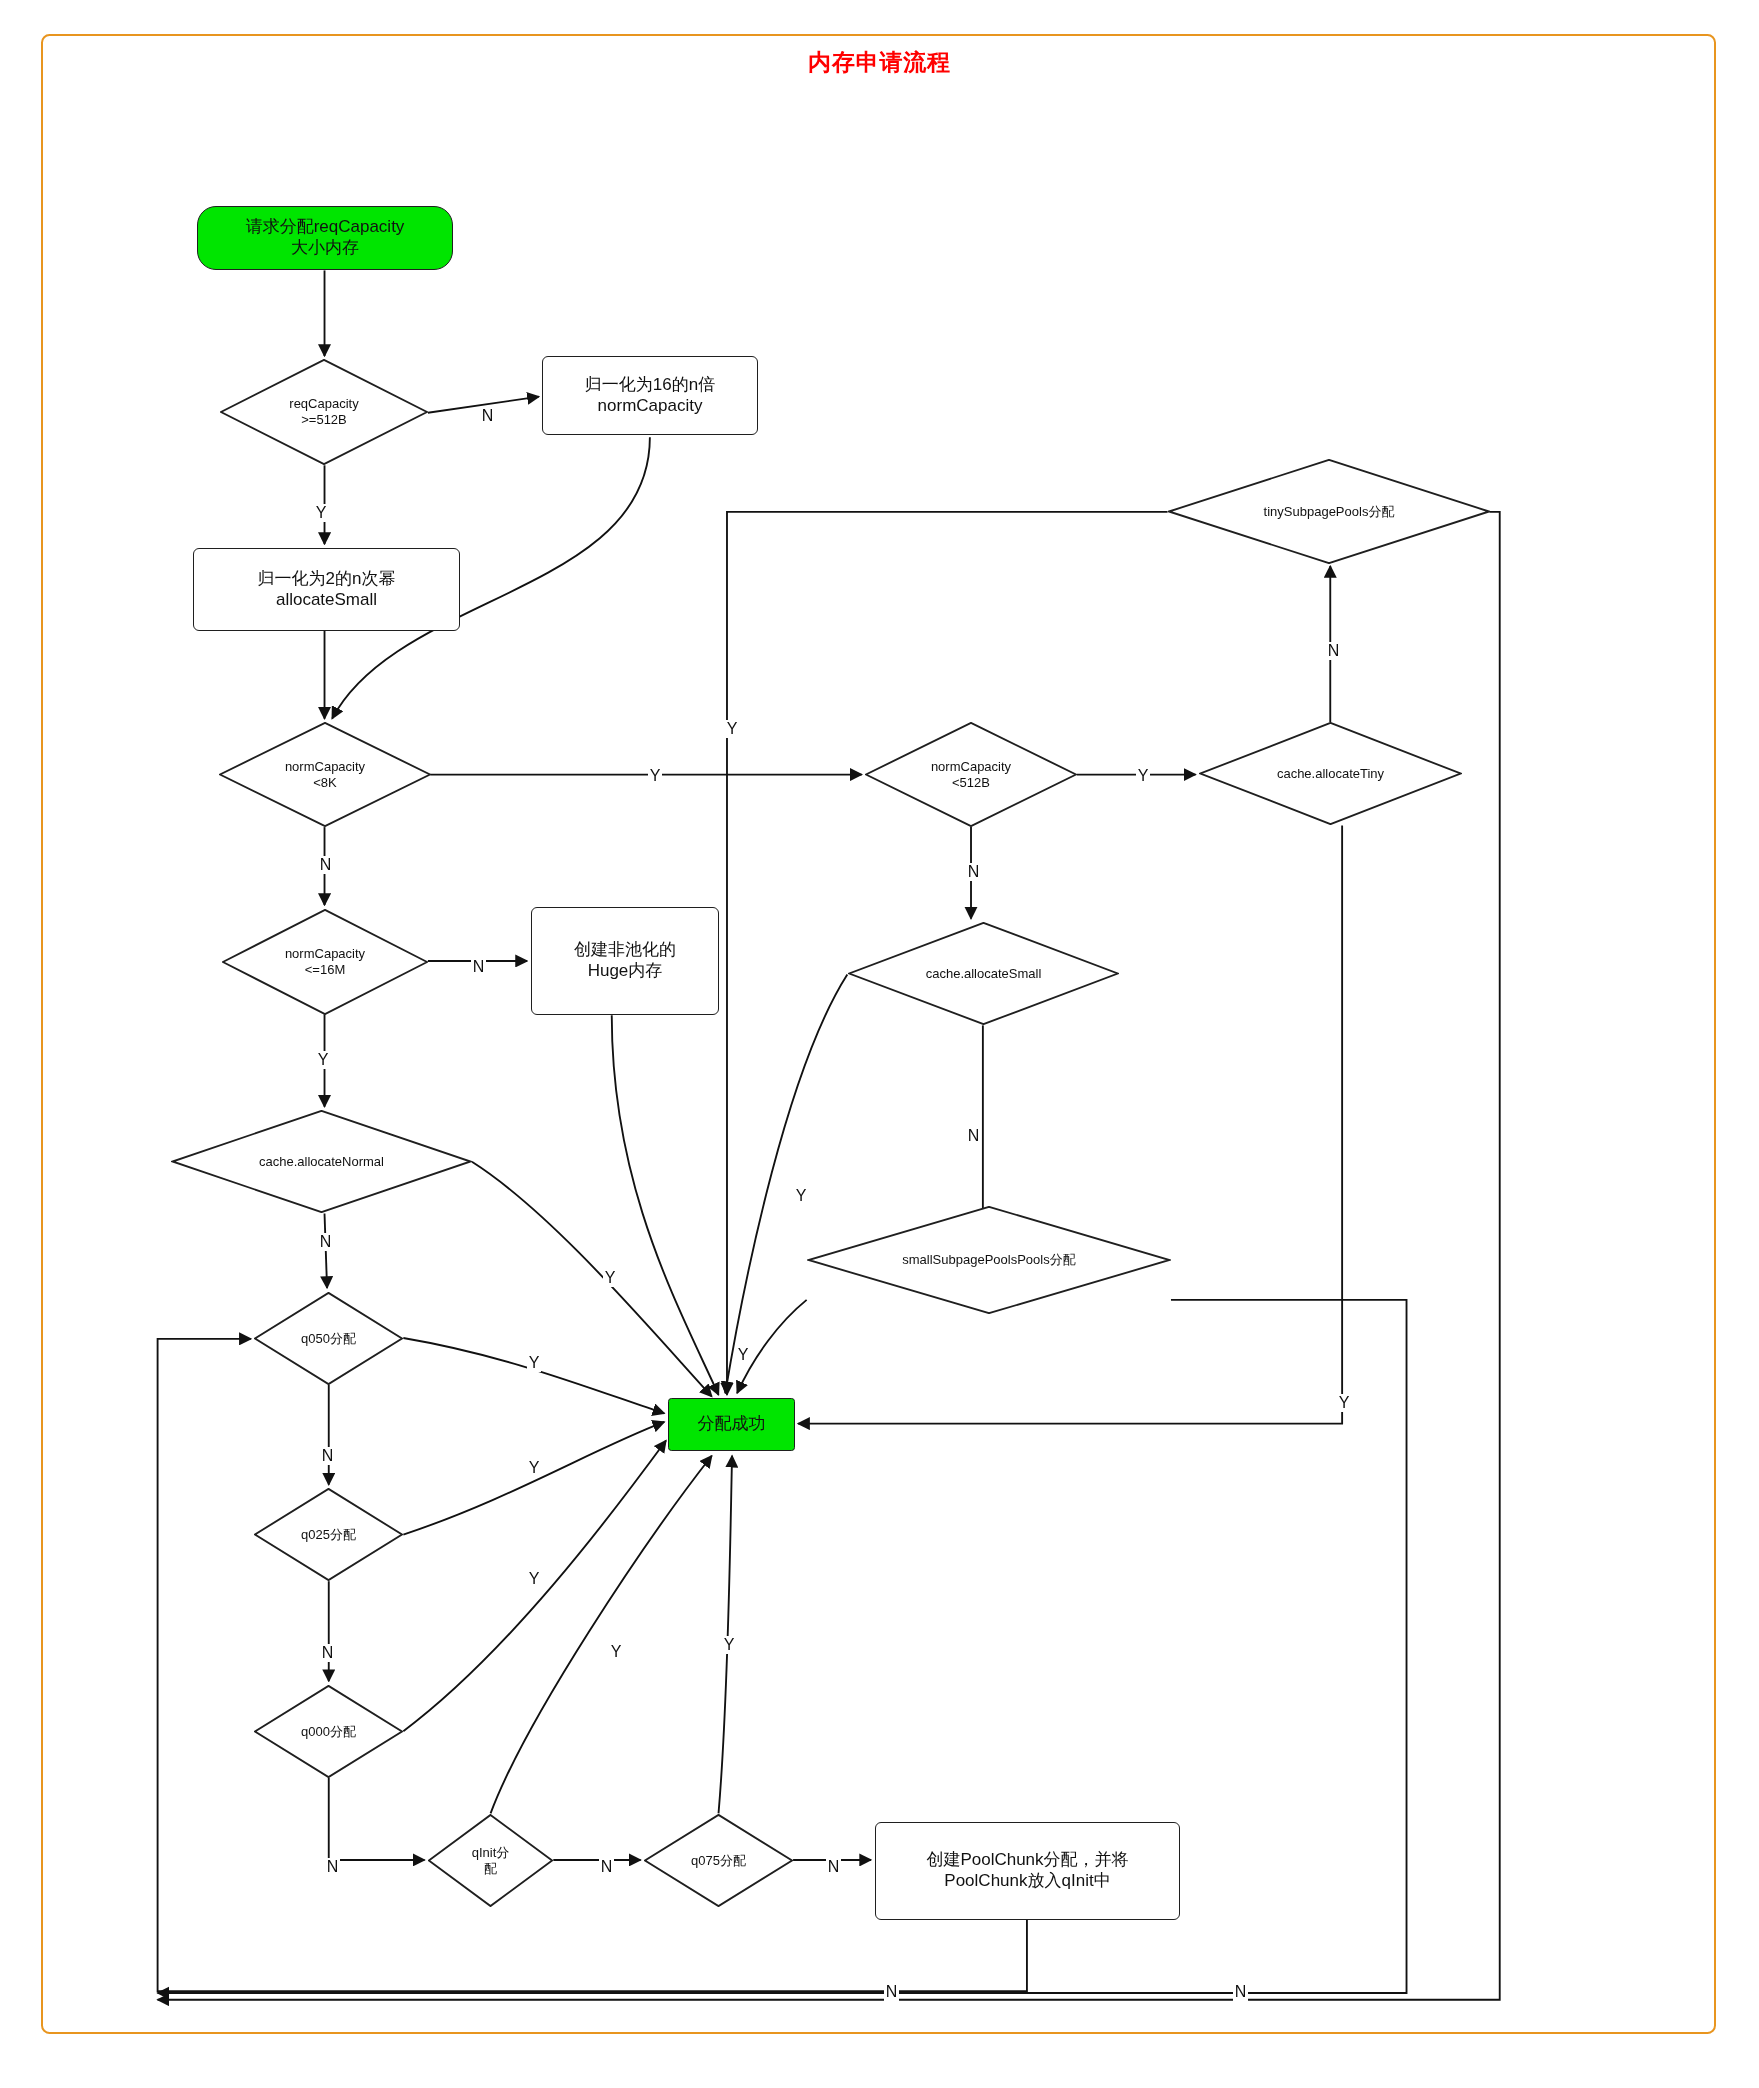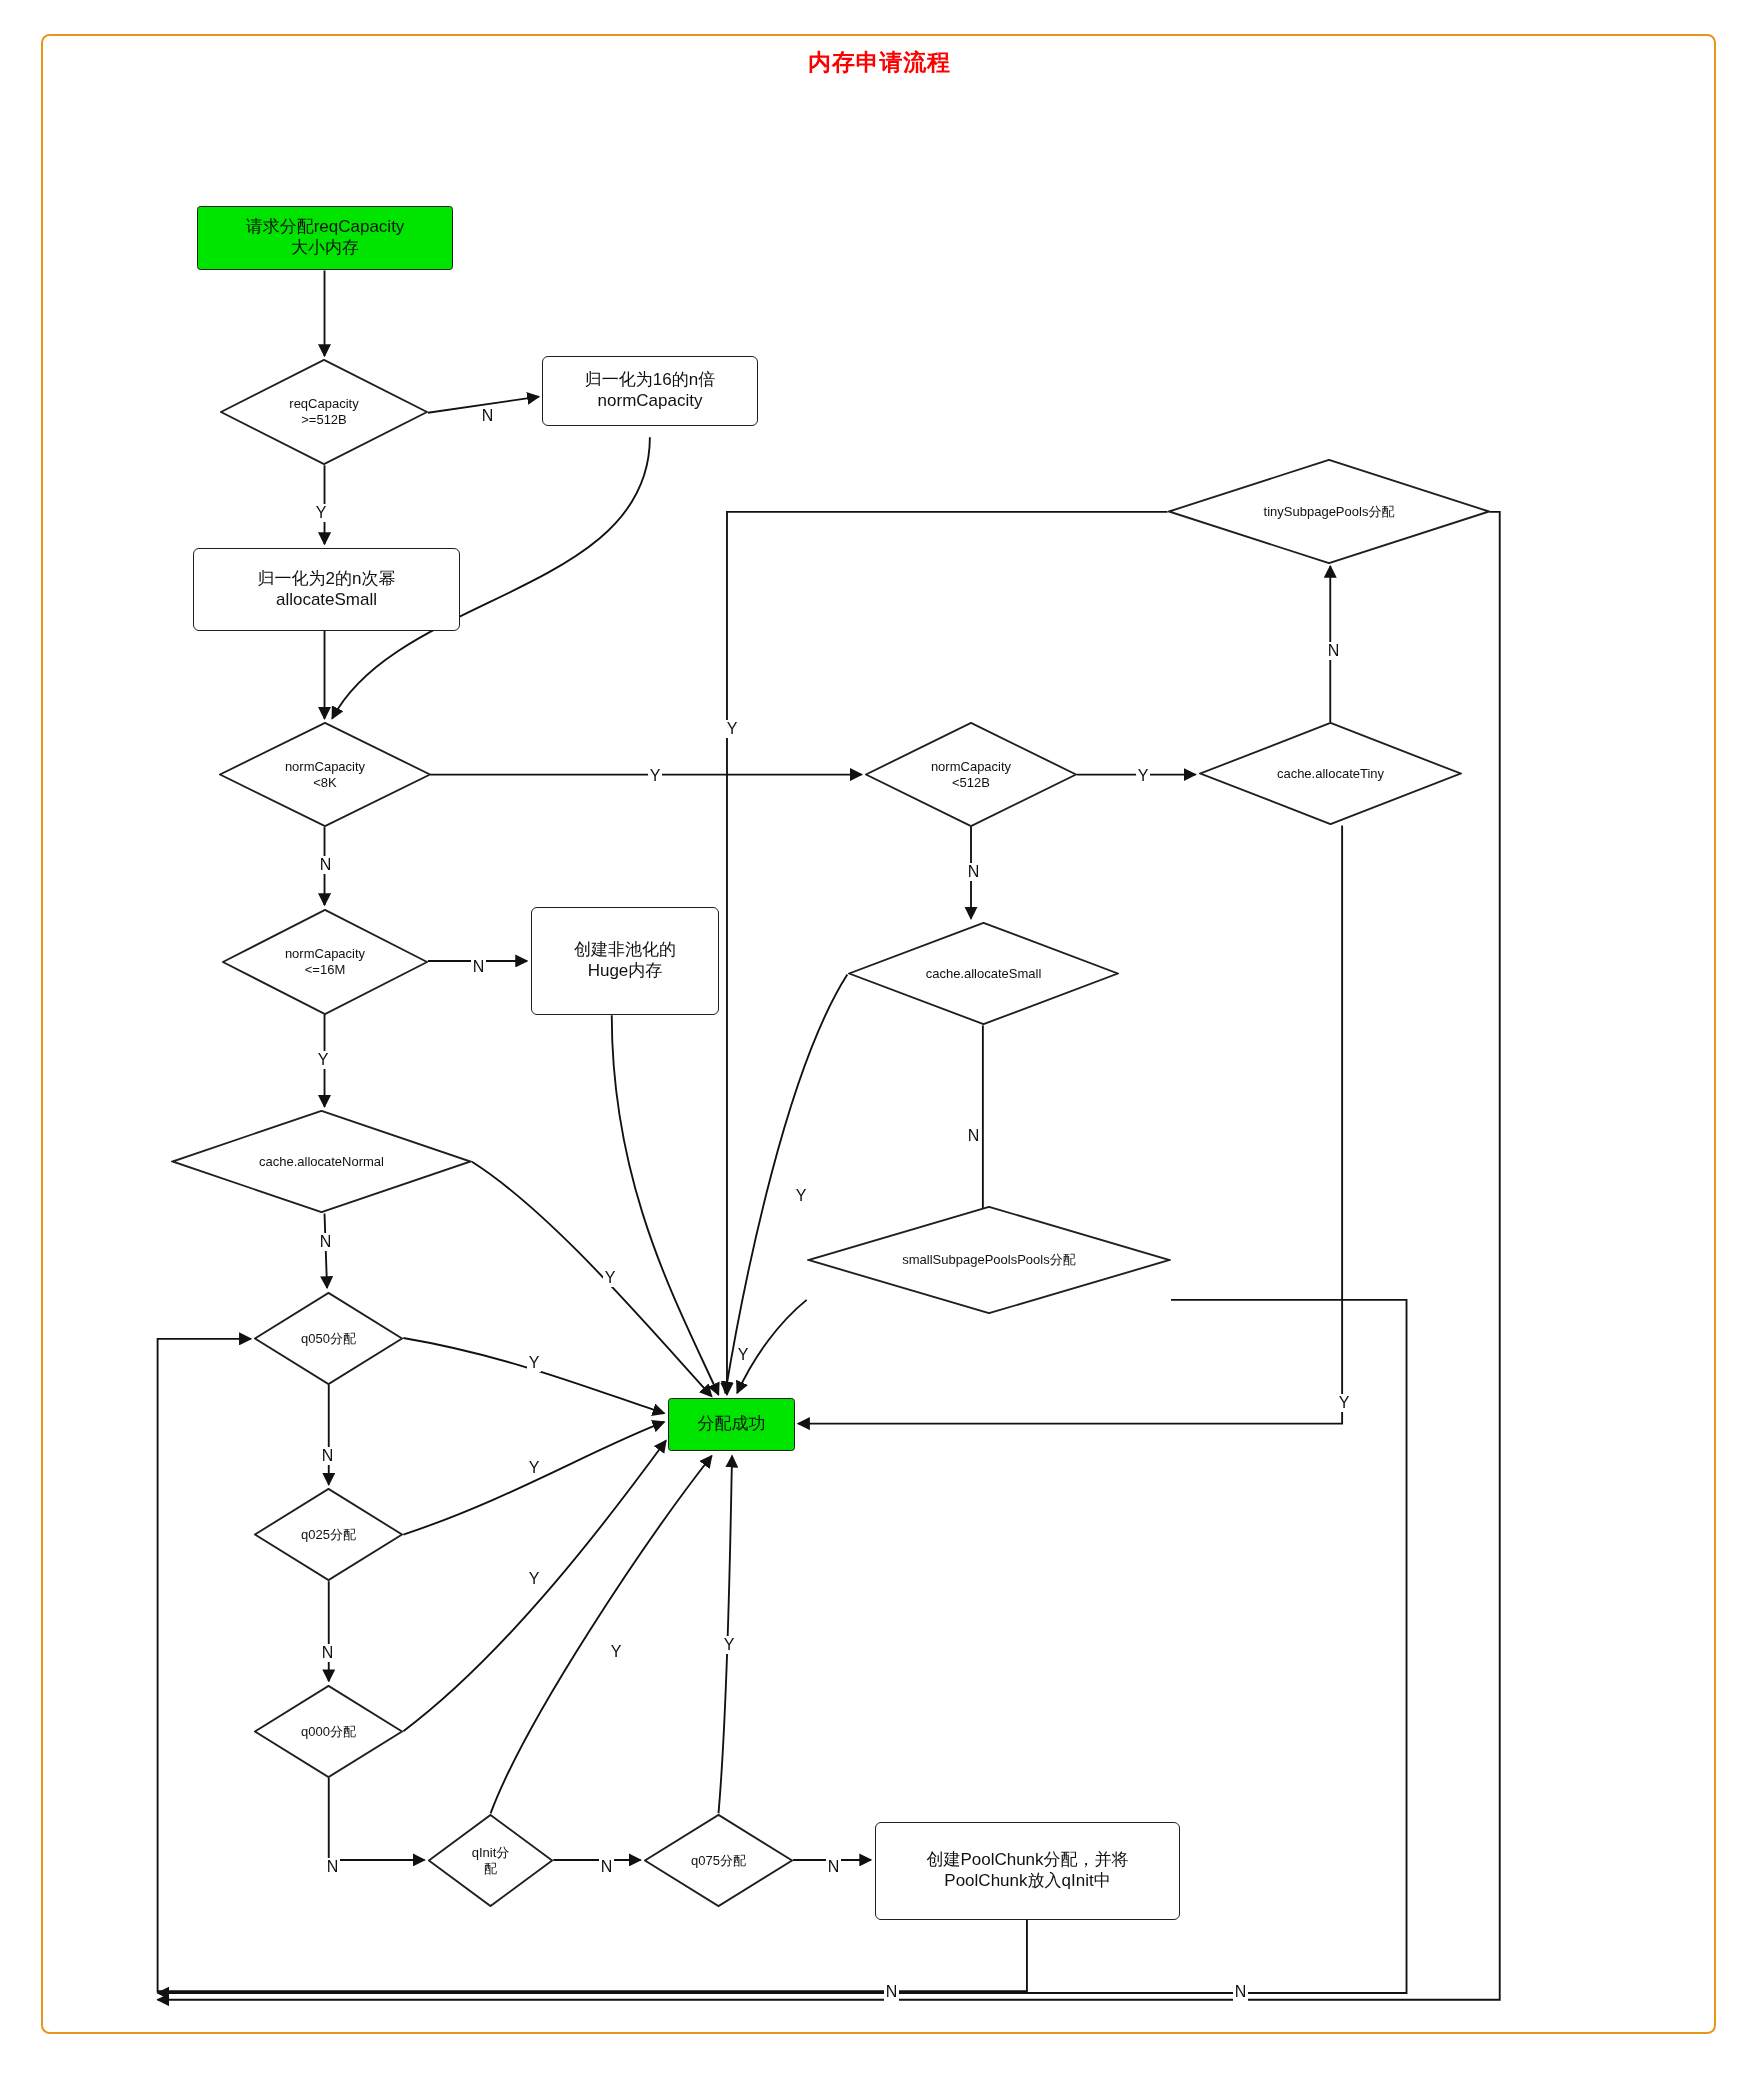--- a/index.html
+++ b/index.html
@@ -168,30 +168,30 @@
 
     <path d="M1000,1150 C930,1260 880,1500 856,1644"></path>
 
     <path d="M952,1534 C920,1560 890,1600 870,1644"></path>
 
     <path d="M1382,1534 L1660,1534 L1660,2352 L186,2352"></path>
   </g>
 </svg>
 
 <div id="nodes">
-    <div class="node terminal" style="left: 197px; top: 206px; width: 256px; height: 64px;">请求分配reqCapacity
+    <div class="node terminal" style="left: 197px; top: 206px; width: 256px; height: 64px; border-radius: 19px;">请求分配reqCapacity
 大小内存</div>
     <div class="diamond-wrap" style="left: 220px; top: 359px; width: 208px; height: 106px;">
       <svg width="208" height="106" viewBox="0 0 245 125" style="position: absolute; left: 0px; top: 0px;">
         <polygon points="122.5,1 244,62.5 122.5,124 1,62.5" fill="#ffffff" stroke="#1f1f1f" stroke-width="2.2"></polygon>
       </svg>
       <div class="diamond-label">reqCapacity
 &gt;=512B</div>
     </div>
-    <div class="node rect" style="left: 542px; top: 356px; width: 216px; height: 70px;">归一化为16的n倍
+    <div class="node rect" style="left: 542px; top: 356px; width: 216px; height: 79px;">归一化为16的n倍
 normCapacity</div>
     <div class="node rect" style="left: 193px; top: 548px; width: 267px; height: 83px;">归一化为2的n次幂
 allocateSmall</div>
     <div class="diamond-wrap" style="left: 219px; top: 722px; width: 212px; height: 105px;">
       <svg width="212" height="105" viewBox="0 0 250 124" style="position: absolute; left: 0px; top: 0px;">
         <polygon points="125,1 249,62 125,123 1,62" fill="#ffffff" stroke="#1f1f1f" stroke-width="2.2"></polygon>
       </svg>
       <div class="diamond-label">normCapacity
 &lt;8K</div>
     </div>

